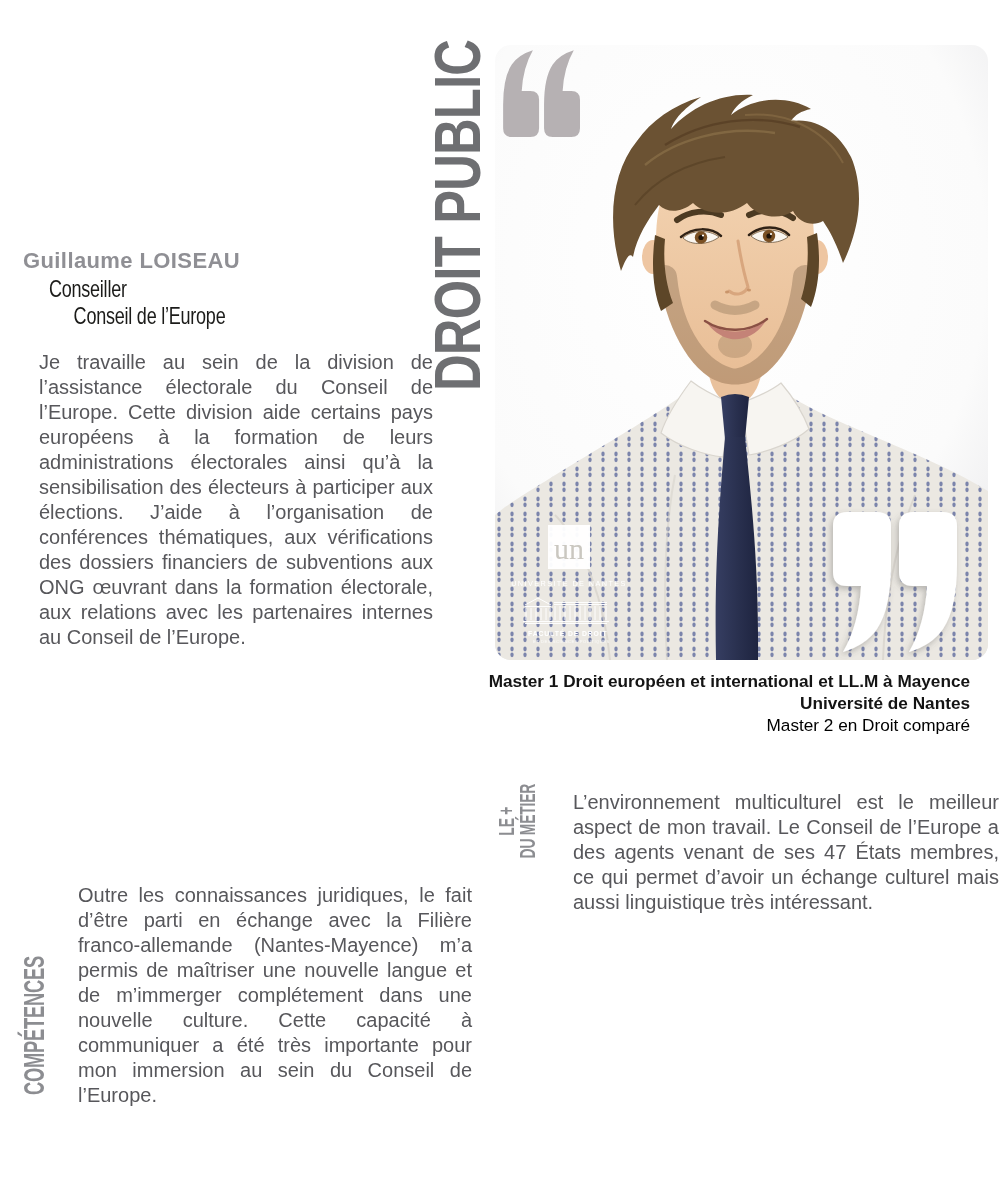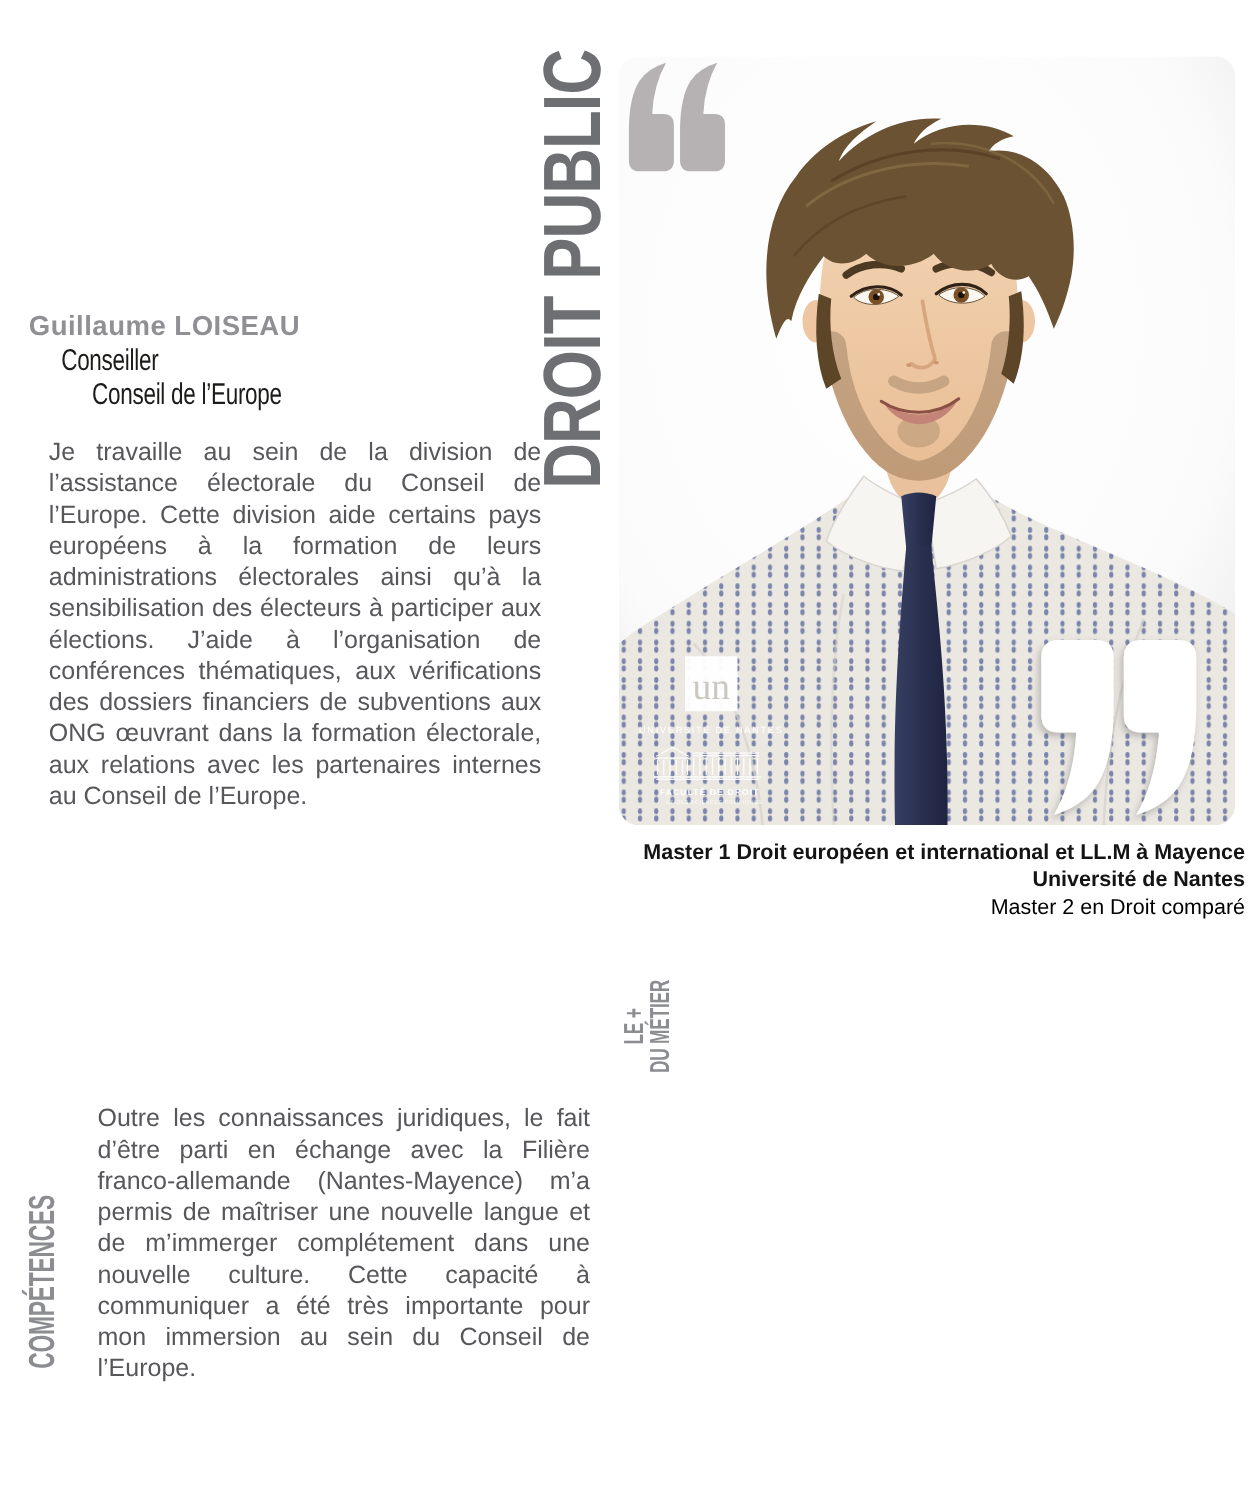--- a/index.html
+++ b/index.html
@@ -26,21 +26,21 @@
   #metier-label{left:497px;top:870px;transform:rotate(-90deg) scaleX(.63);
                 width:155px;text-align:center;font-size:22px;line-height:20.5px;color:#8c8d91;}
   #metier-label div{white-space:nowrap;letter-spacing:-.3px;}
   #comp-label{left:18px;top:1095px;transform:rotate(-90deg) scaleX(.63);
               font-size:29px;color:#8c8d91;white-space:nowrap;letter-spacing:-.3px;}
 
   
   #photo{left:495px;top:45px;width:493px;height:615px;border-radius:16px;overflow:hidden;}
 
   
-  #caption{left:481px;top:670px;width:515px;text-align:right;}
+  #caption{left:455px;top:670px;width:515px;text-align:right;}
   .cap-b{font-weight:700;color:#141414;font-size:17.2px;line-height:22px;}
   .cap-g{color:#000000;font-size:17.2px;line-height:22px;}
 </style>
 </head>
 <body>
 
 <div class="page">
 
   <div class="abs" id="name-block">
     <div class="person-name">Guillaume LOISEAU</div>
@@ -201,17 +201,18 @@
   <div class="abs" id="caption">
     <div class="cap-b">Master 1 Droit européen et international et LL.M à Mayence</div>
     <div class="cap-b">Université de Nantes</div>
     <div class="cap-g">Master 2 en Droit comparé</div>
   </div>
 
   <div class="vrot" id="metier-label">
     <div>LE +</div>
     <div>DU MÉTIER</div>
   </div>
+  <p class="abs body-text" id="metier-text">L’environnement multiculturel est le meilleur aspect de mon travail. Le Conseil de l’Europe a des agents venant de ses 47 États membres, ce qui permet d’avoir un échange culturel mais aussi linguistique très intéressant.</p>
 
   <div class="vrot" id="comp-label">COMPÉTENCES</div>
   <p class="abs body-text" id="comp-text">Outre les connaissances juridiques, le fait d’être parti en échange avec la Filière franco-allemande (Nantes-Mayence) m’a permis de maîtriser une nouvelle langue et de m’immerger complétement dans une nouvelle culture. Cette capacité à communiquer a été très importante pour mon immersion au sein du Conseil de l’Europe.</p>
 
 </div>
 
 </body></html>

